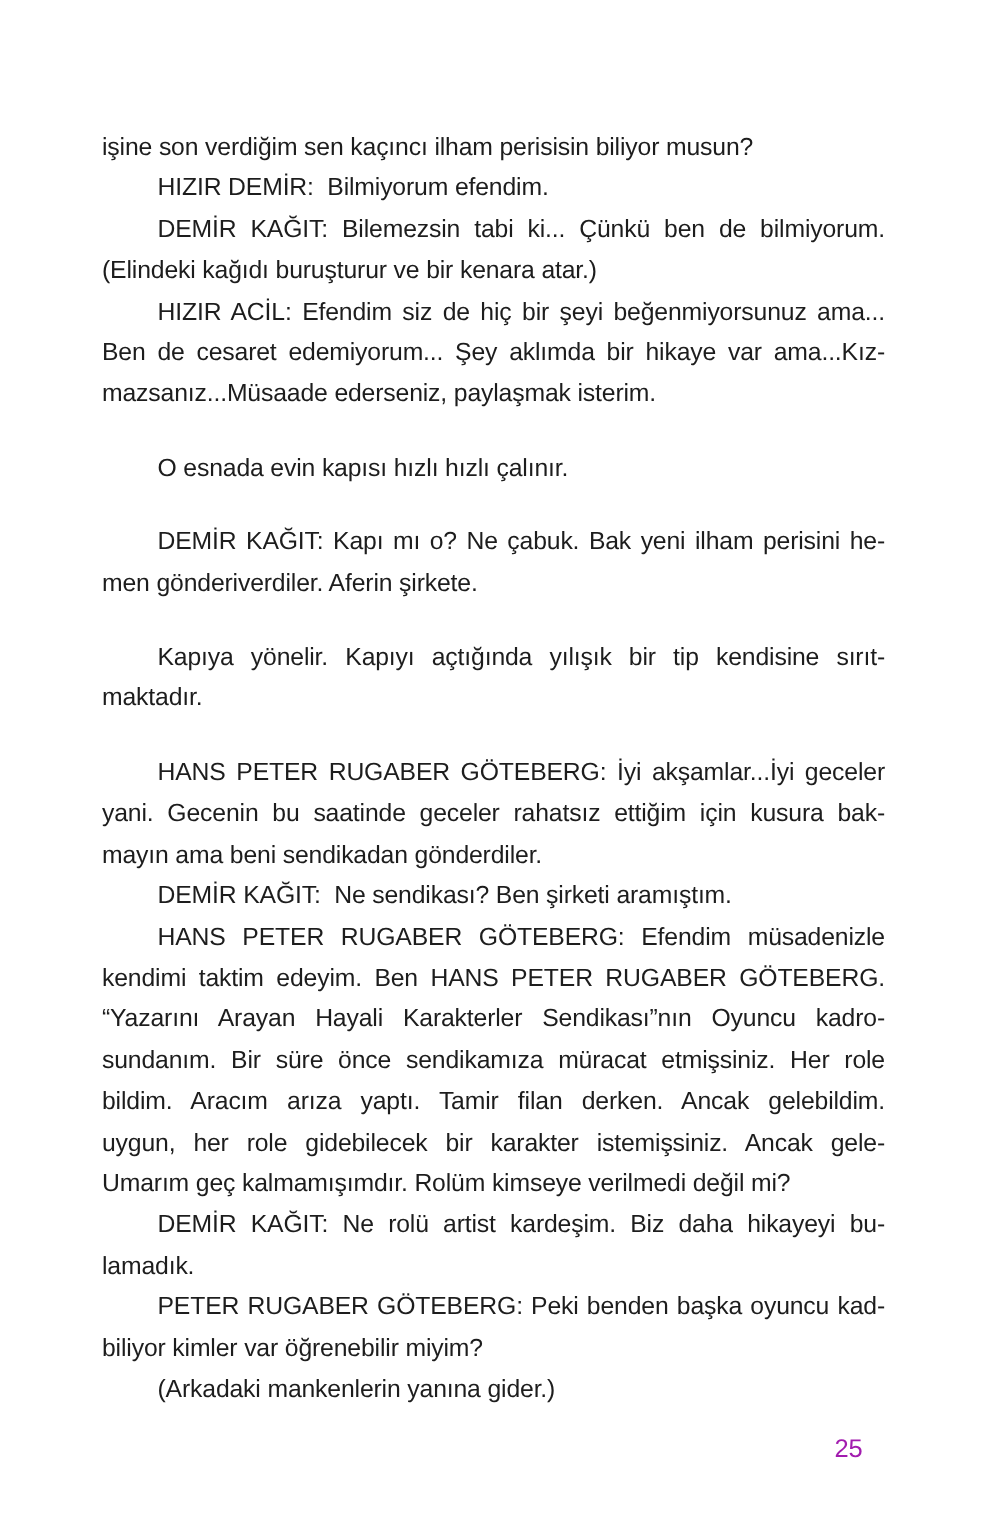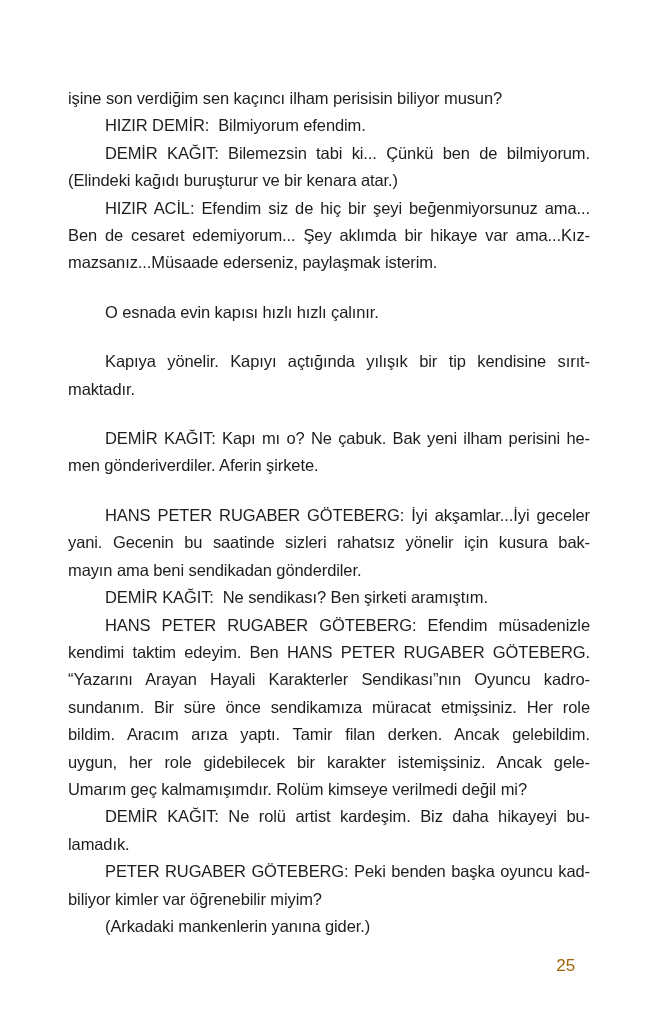--- a/index.html
+++ b/index.html
@@ -34,21 +34,21 @@
   p.line.jst {
     white-space: normal;
     text-align: justify;
     text-align-last: justify;
   }
   .folio {
     margin-top: 12px;
     padding-right: 15px;
     text-align: right;
     font-size: 17px;
-    color: #a16207;
+    color: #a21caf;
   }
 </style>
 </head>
 <body>
 
 <div class="page">
 
   <main>
 
     <section class="block">
@@ -59,32 +59,32 @@
       <p class="line ind jst">HIZIR ACİL:  Efendim siz de hiç bir şeyi beğenmiyorsunuz ama...</p>
       <p class="line jst">Ben de cesaret edemiyorum... Şey aklımda bir hikaye var ama...Kız-</p>
       <p class="line">mazsanız...Müsaade ederseniz, paylaşmak isterim.</p>
     </section>
 
     <section class="block">
       <p class="line ind">O esnada evin kapısı hızlı hızlı çalınır.</p>
     </section>
 
     <section class="block">
+      <p class="line ind jst">DEMİR KAĞIT:  Kapı mı o? Ne çabuk. Bak yeni ilham perisini he-</p>
+      <p class="line">men gönderiverdiler. Aferin şirkete.</p>
+    </section>
+
+    <section class="block">
       <p class="line ind jst">Kapıya yönelir. Kapıyı açtığında yılışık bir tip kendisine sırıt-</p>
       <p class="line">maktadır.</p>
     </section>
 
     <section class="block">
-      <p class="line ind jst">DEMİR KAĞIT:  Kapı mı o? Ne çabuk. Bak yeni ilham perisini he-</p>
-      <p class="line">men gönderiverdiler. Aferin şirkete.</p>
-    </section>
-
-    <section class="block">
       <p class="line ind jst">HANS PETER RUGABER GÖTEBERG: İyi akşamlar...İyi geceler</p>
-      <p class="line jst">yani. Gecenin bu saatinde sizleri rahatsız yönelir için kusura bak-</p>
+      <p class="line jst">yani. Gecenin bu saatinde geceler rahatsız ettiğim için kusura bak-</p>
       <p class="line">mayın ama beni sendikadan gönderdiler.</p>
       <p class="line ind">DEMİR KAĞIT:  Ne sendikası? Ben şirketi aramıştım.</p>
       <p class="line ind jst">HANS PETER RUGABER GÖTEBERG: Efendim müsadenizle</p>
       <p class="line jst">kendimi taktim edeyim. Ben HANS PETER RUGABER GÖTEBERG.</p>
       <p class="line jst">“Yazarını Arayan Hayali Karakterler Sendikası”nın Oyuncu kadro-</p>
       <p class="line jst">sundanım.  Bir süre önce sendikamıza müracat etmişsiniz. Her role</p>
       <p class="line jst">bildim. Aracım arıza yaptı. Tamir filan derken. Ancak gelebildim.</p>
       <p class="line jst">uygun, her role gidebilecek bir karakter istemişsiniz. Ancak gele-</p>
       <p class="line">Umarım geç kalmamışımdır. Rolüm kimseye verilmedi değil mi?</p>
       <p class="line ind jst">DEMİR KAĞIT:  Ne rolü artist kardeşim. Biz daha hikayeyi bu-</p>

